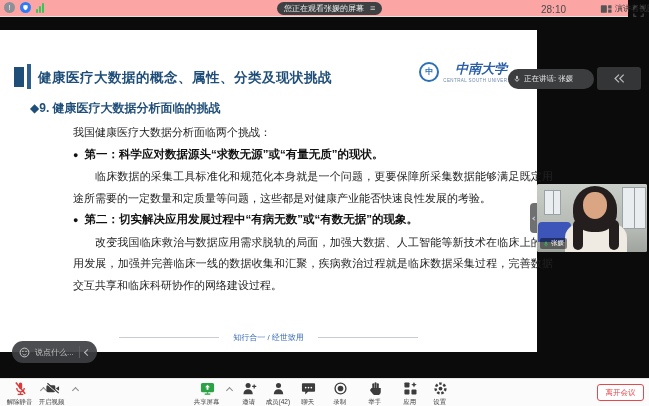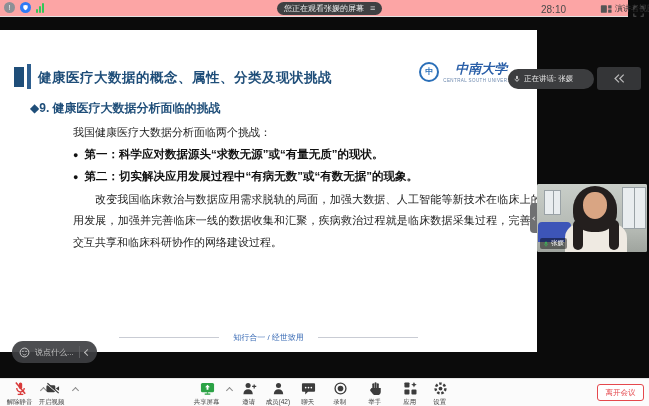--- a/index.html
+++ b/index.html
@@ -136,20 +136,21 @@
         </div>
       </div>
       <div class="sec-title">◆9. 健康医疗大数据分析面临的挑战</div>
 
       <div class="body">
         <div class="intro">我国健康医疗大数据分析面临两个挑战：</div>
         <div class="bullet">
           <span class="dot">●</span>
           <span>第一：科学应对数据源头“求数无源”或“有量无质”的现状。</span>
         </div>
+        <div class="para">临床数据的采集工具标准化和规范化本身就是一个问题，更要保障所采集数据能够满足既定用途所需要的一定数量和定质量等问题，这些都是对健康产业能否快速良性发展的考验。</div>
         <div class="bullet">
           <span class="dot">●</span>
           <span>第二：切实解决应用发展过程中“有病无数”或“有数无据”的现象。</span>
         </div>
         <div class="para">改变我国临床救治与数据应用需求脱轨的局面，加强大数据、人工智能等新技术在临床上的应用发展，加强并完善临床一线的数据收集和汇聚，疾病救治过程就是临床数据采集过程，完善数据交互共享和临床科研协作的网络建设过程。</div>
       </div>
 
       <div class="slide-footer">
         <span class="rule"></span>
         <span class="motto">知行合一 / 经世致用</span>

